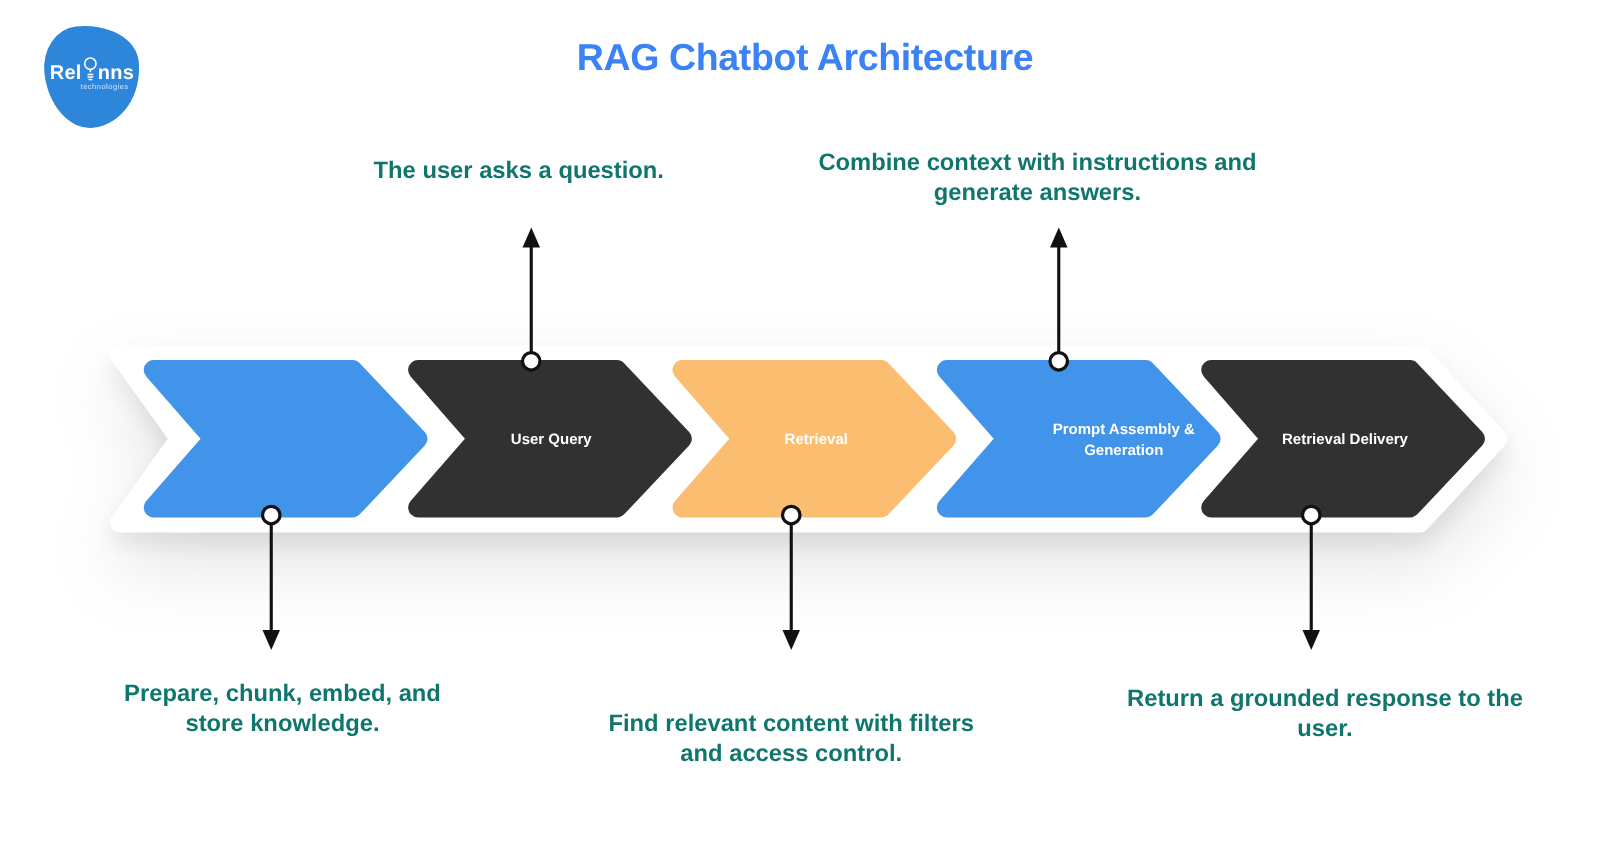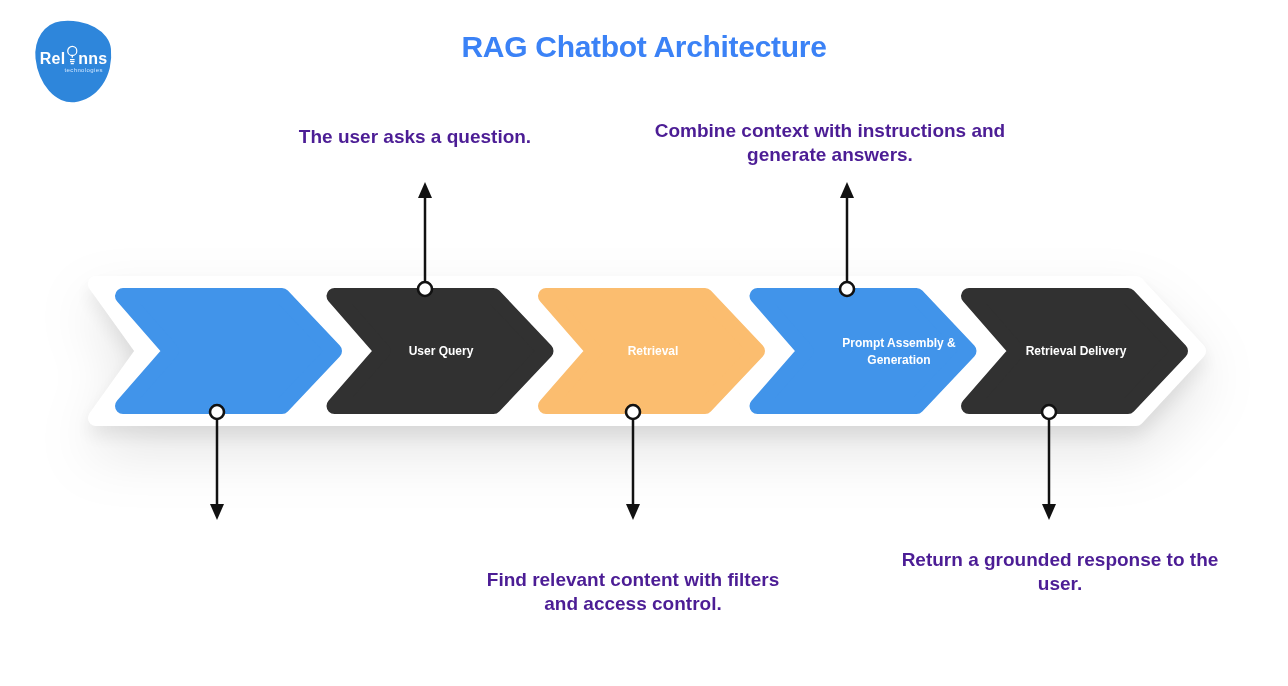--- a/index.html
+++ b/index.html
@@ -40,21 +40,21 @@
     font-size:12px;line-height:1.45;font-weight:700;color:#ffffff;
   }
   .sl1{left:160px;} .sl2{left:371px;} .sl3{left:583px;} .sl4{left:829px;text-align:center;} .sl5{left:1006px;}
 
   
   .overlay{position:absolute;left:0;top:0;pointer-events:none;}
 
   
   .note{
     position:absolute;text-align:center;font-size:19px;line-height:24px;
-    font-weight:700;color:#4c1d95;
+    font-weight:700;color:#0f766e;
   }
   .note-t1{left:265px;top:125px;width:300px;}
   .note-t2{left:650px;top:119px;width:360px;}
   .note-b1{left:76px;top:544px;width:300px;}
   .note-b2{left:483px;top:568px;width:300px;}
   .note-b3{left:895px;top:548px;width:330px;}
 </style>
 </head>
 <body>
 
@@ -136,16 +136,17 @@
       <circle cx="425" cy="289" r="7" fill="#ffffff" stroke="currentColor" stroke-width="2.6"></circle>
       <circle cx="847" cy="289" r="7" fill="#ffffff" stroke="currentColor" stroke-width="2.6"></circle>
       <circle cx="217" cy="412" r="7" fill="#ffffff" stroke="currentColor" stroke-width="2.6"></circle>
       <circle cx="633" cy="412" r="7" fill="#ffffff" stroke="currentColor" stroke-width="2.6"></circle>
       <circle cx="1049" cy="412" r="7" fill="#ffffff" stroke="currentColor" stroke-width="2.6"></circle>
     </g>
   </svg>
 
   <div class="note note-t1">The user asks a question.</div>
   <div class="note note-t2">Combine context with instructions and generate answers.</div>
+  <div class="note note-b1">Prepare, chunk, embed, and store knowledge.</div>
   <div class="note note-b2">Find relevant content with filters and access control.</div>
   <div class="note note-b3">Return a grounded response to the user.</div>
 
 </div>
 
 </body></html>

